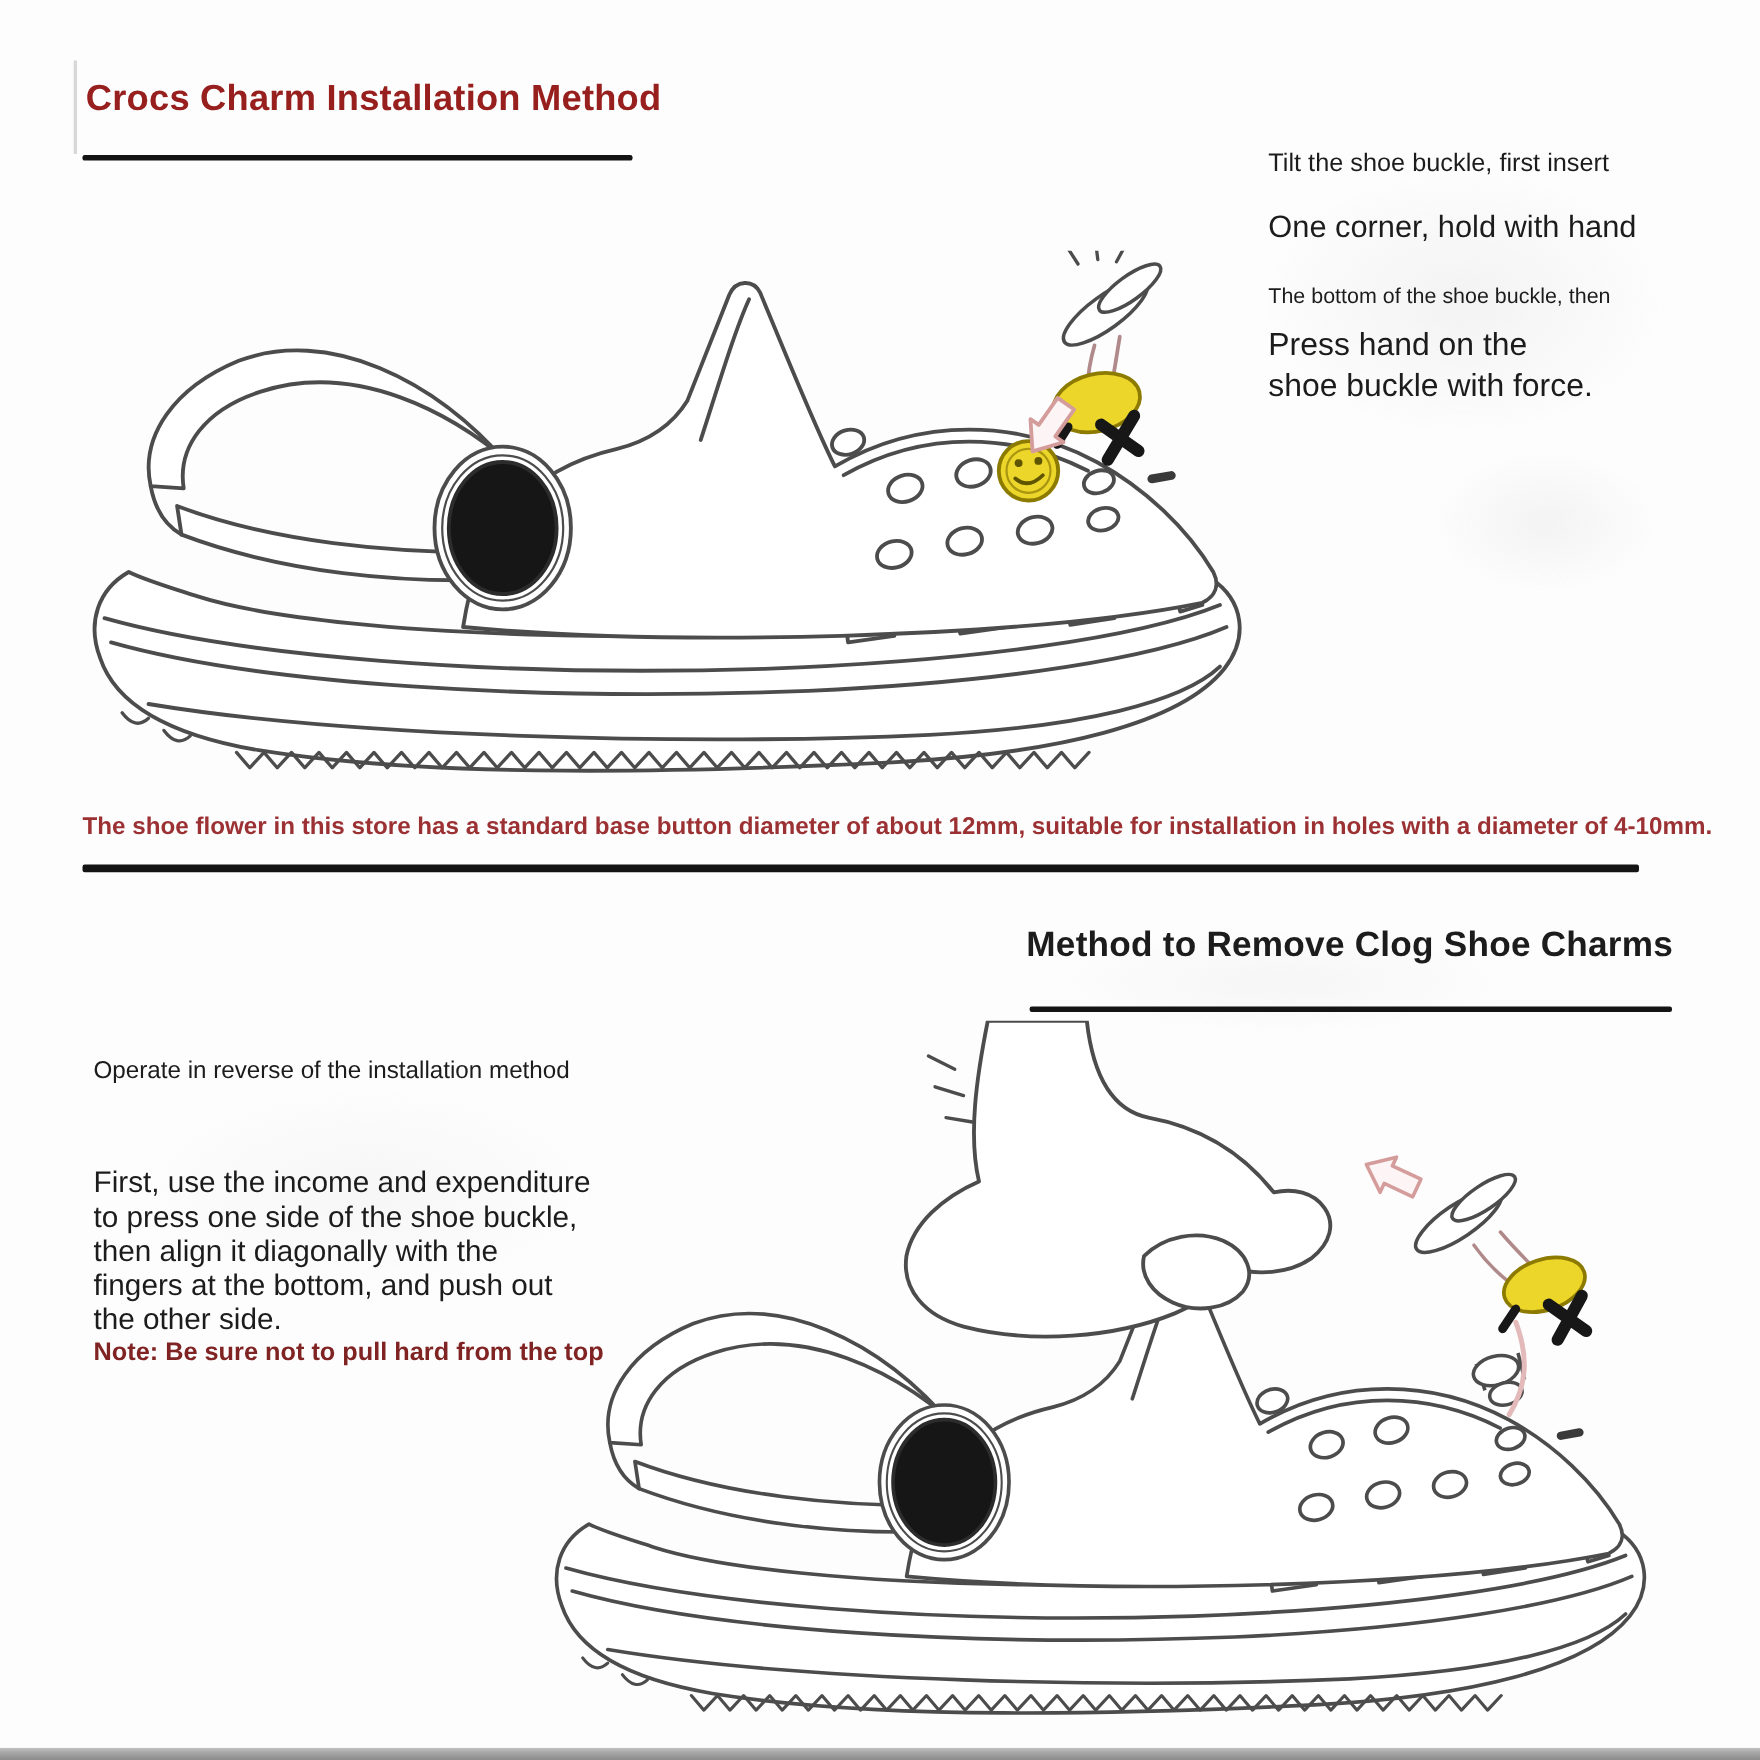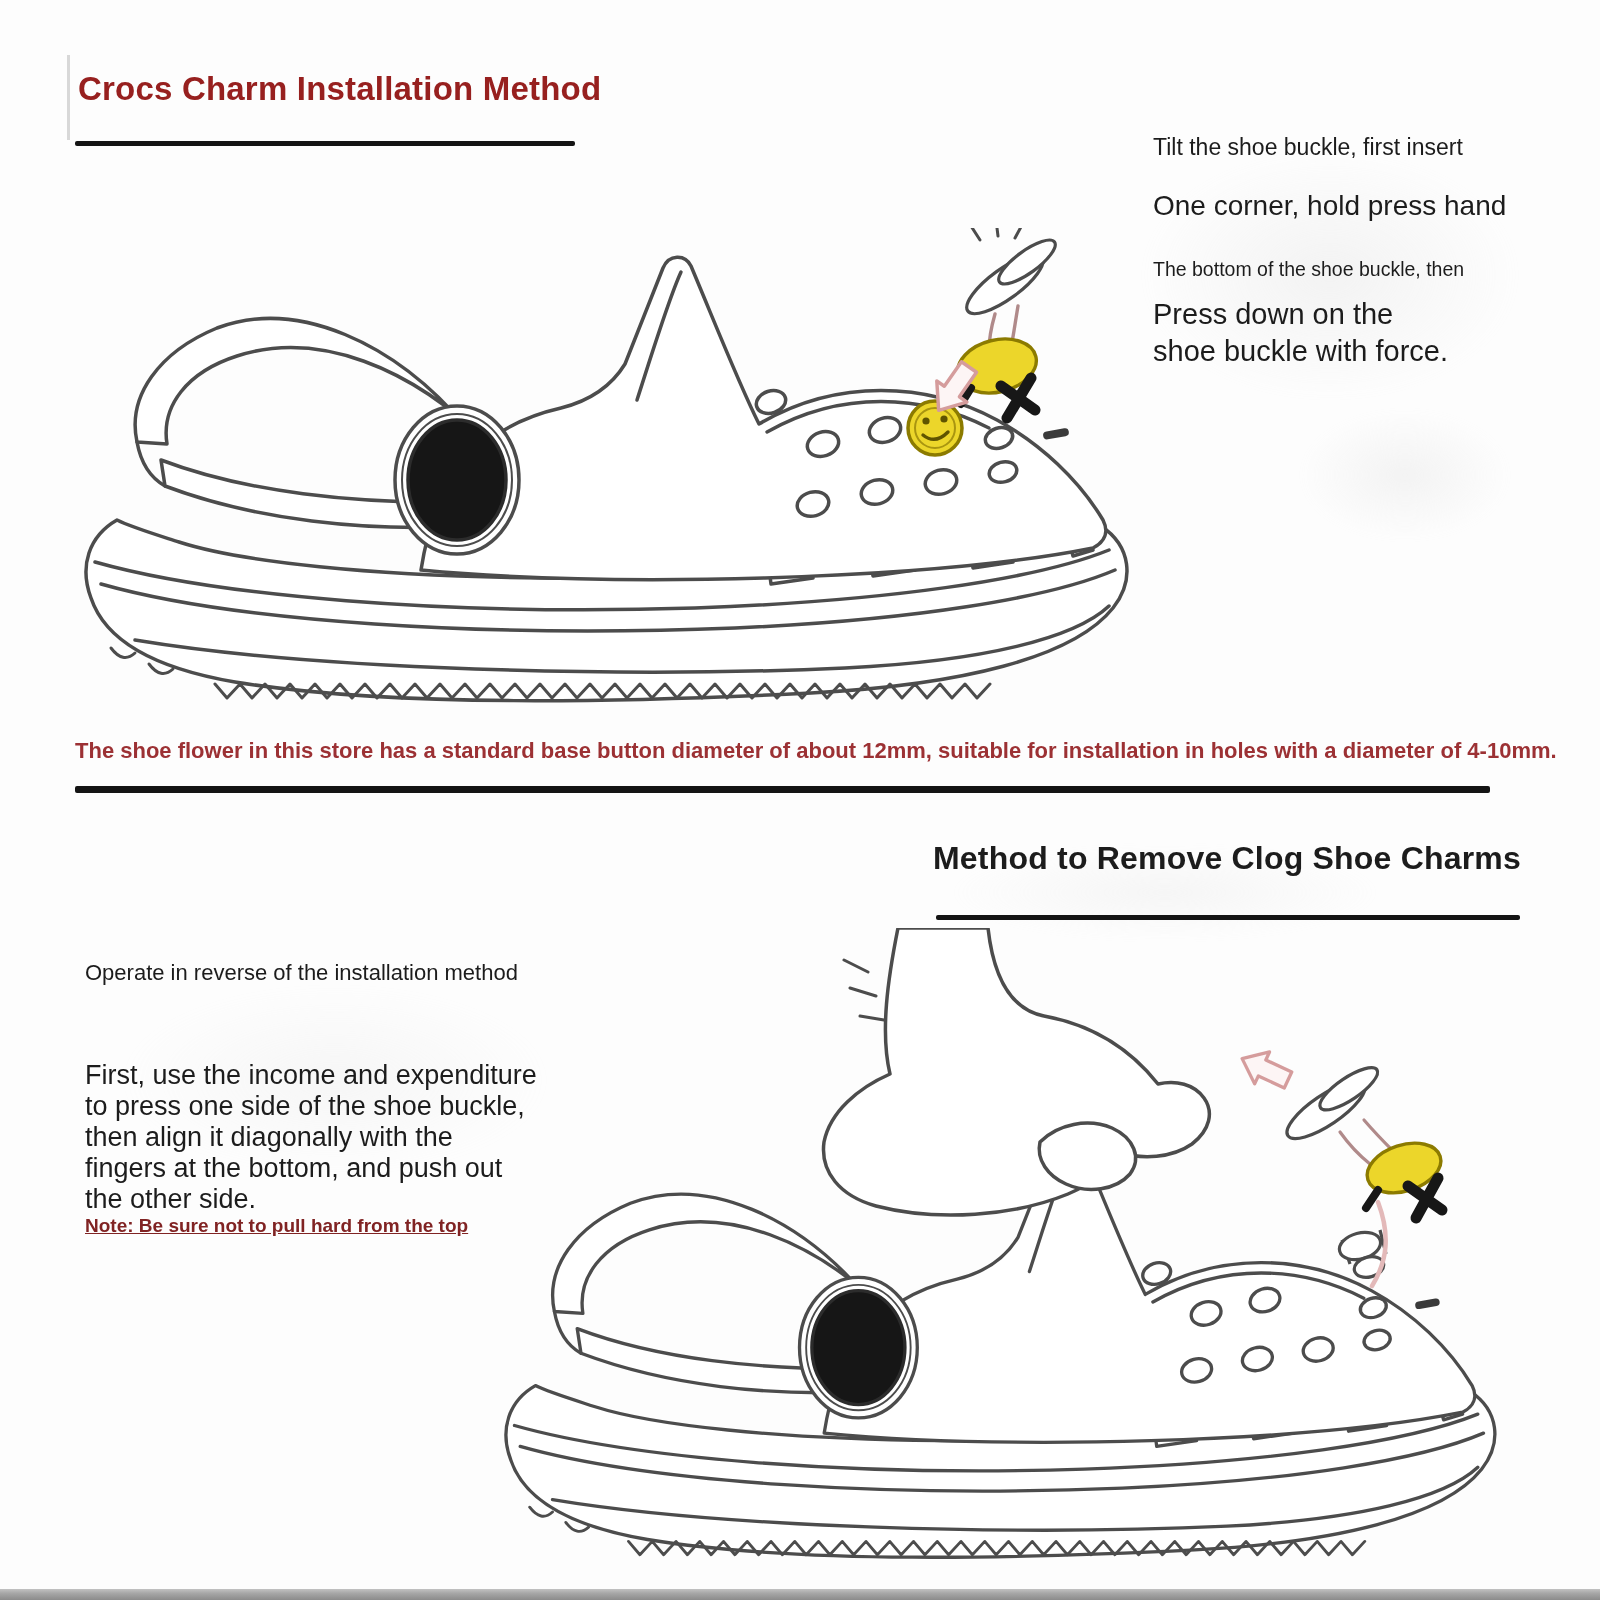--- a/index.html
+++ b/index.html
@@ -32,21 +32,21 @@
   }
   .title-red{color:var(--title_red);font-weight:700;font-size:33px;letter-spacing:.2px;}
   .title-black{color:var(--text_black);font-weight:700;font-size:32px;letter-spacing:.2px;}
   .step1{font-size:23px;}
   .step2{font-size:28px;}
   .step3{font-size:19.5px;}
   .step4{font-size:29px;line-height:37px;}
   .banner{color:var(--banner_red);font-weight:700;font-size:22px;}
   .intro{font-size:22px;}
   .bodytxt{font-size:27px;line-height:31px;}
-  .note{color:var(--note_red);font-weight:700;font-size:19px;text-decoration:underline;}
+  .note{color:var(--note_red);font-weight:700;font-size:23px;}
   .bottom-bar{
     position:absolute;left:0;top:1589px;width:1600px;height:11px;
     background:linear-gradient(to bottom,#c2c2c2,var(--bar_gray) 40%,#8b8b8b);
   }
   svg{display:block;}
 </style>
 </head>
 <body>
 
 <div id="stage">
@@ -102,24 +102,24 @@
   <div class="ghost" style="left:1140px;top:150px;width:380px;height:250px;"></div>
   <div class="ghost" style="left:1300px;top:410px;width:210px;height:130px;"></div>
   <div class="ghost" style="left:950px;top:845px;width:430px;height:95px;opacity:.22;"></div>
   <div class="ghost" style="left:120px;top:985px;width:430px;height:190px;opacity:.2;"></div>
   <div class="abs" style="left:67px;top:55px;width:3px;height:85px;background:#d8d8d8;"></div>
 
   <div class="abs title-red" style="left:78px;top:70px;">Crocs Charm Installation Method</div>
   <div class="abs rule" style="left:75px;top:141px;width:500px;height:5px;"></div>
 
   <div class="abs b step1 nowrap" style="left:1153px;top:134px;">Tilt the shoe buckle, first insert</div>
-  <div class="abs b step2 nowrap" style="left:1153px;top:190px;">One corner, hold press hand</div>
+  <div class="abs b step2 nowrap" style="left:1153px;top:190px;">One corner, hold with hand</div>
   <div class="abs b step3 nowrap" style="left:1153px;top:258px;">The bottom of the shoe buckle, then</div>
   <div class="abs b step4" style="left:1153px;top:296px;">
-    <div class="nowrap">Press down on the</div>
+    <div class="nowrap">Press hand on the</div>
     <div class="nowrap">shoe buckle with force.</div>
   </div>
 
   <svg class="abs" style="left:55px;top:228px;" width="1105" height="482" viewBox="0 0 1105 482">
     <g>
       <use href="#clogShape" x="10" y="4"></use>
     </g>
 
     <g>
       <circle cx="880" cy="200" r="27" fill="var(--charm_yellow)" stroke="var(--charm_edge)" stroke-width="3.5"></circle>

